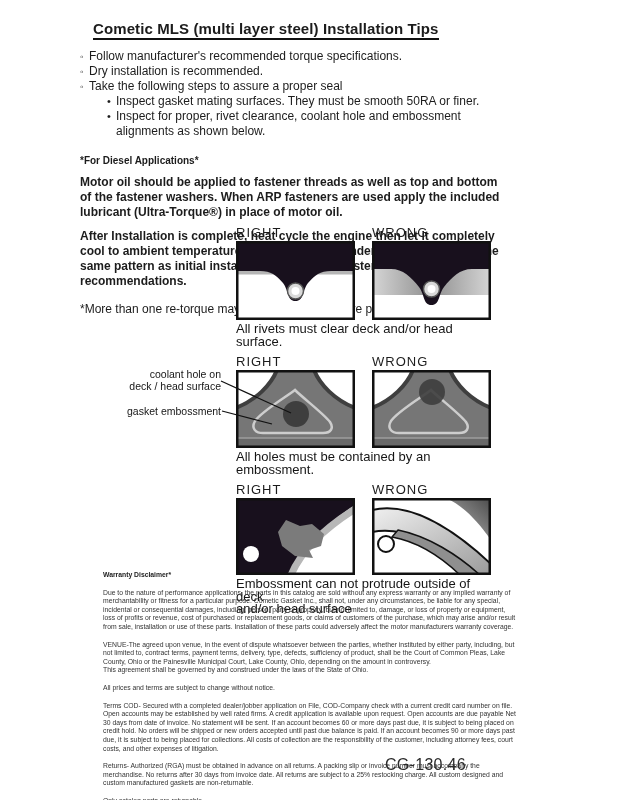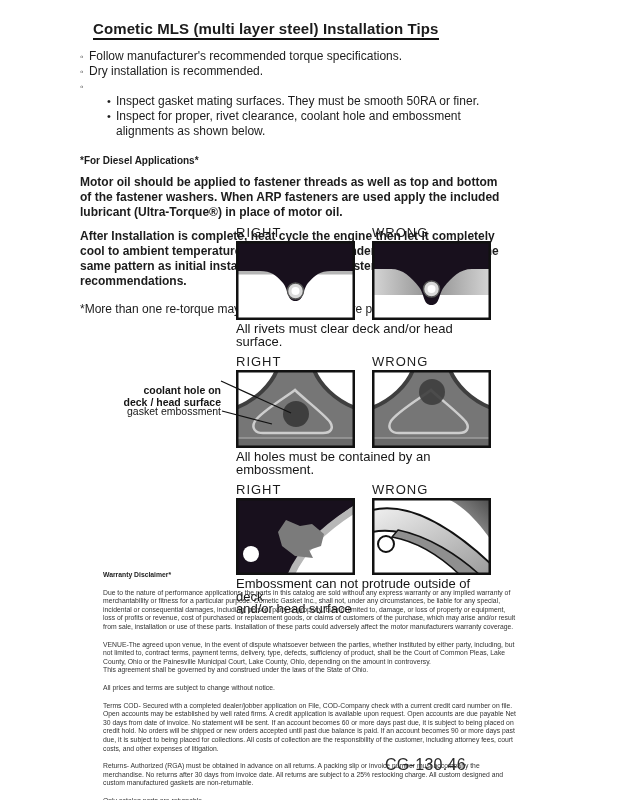--- a/index.html
+++ b/index.html
@@ -25,21 +25,21 @@
   .diagrams{position:absolute;left:236px;top:226px;width:255px;}
   .diag-row{position:relative;}
   .labels-row{display:flex;gap:17px;}
   .panel-label{width:119px;font-size:13px;letter-spacing:1px;color:#1c1c1c;line-height:14px;}
   .panels-row{display:flex;gap:17px;margin-top:1px;}
   .panel svg{display:block;}
   .caption{font-size:13px;line-height:12.5px;margin:3px 0 7px 0;color:#151515;}
   .caption.two-line{margin-bottom:17px;}
 
   .annotations{position:absolute;left:-152px;top:14px;width:145px;text-align:right;font-size:10.5px;line-height:11.5px;color:#151515;}
-  .ann-coolant{position:absolute;right:8px;top:16px;width:145px;font-weight:bold;}
+  .ann-coolant{position:absolute;right:8px;top:0;width:145px;}
   .ann-embossment{position:absolute;right:8px;top:37px;width:145px;}
   .leader-overlay{position:absolute;left:-160px;top:14px;width:300px;height:80px;pointer-events:none;}
 
   .disclaimer{position:absolute;left:103px;top:571px;width:415px;font-size:6.8px;line-height:8.6px;color:#333;}
   .disclaimer h3{margin:0 0 9px 0;font-size:6.8px;font-weight:bold;color:#222;}
   .disclaimer p{margin:0 0 9px 0;}
   .disclaimer p.tight{margin-bottom:0;}
   .footer-code{position:absolute;left:385px;top:756px;font-size:16px;color:#2b2b2b;letter-spacing:.3px;}
 </style>
 </head>
@@ -52,20 +52,21 @@
     <div class="bullet">
       <span class="glyph">◦</span>
       <span>Follow manufacturer's recommended torque specifications.</span>
     </div>
     <div class="bullet">
       <span class="glyph">◦</span>
       <span>Dry installation is recommended.</span>
     </div>
     <div class="bullet">
       <span class="glyph">◦</span>
+      <span>Take the following steps to assure a proper seal</span>
     </div>
     <div class="sub-bullet">
       <span class="glyph">•</span>
       <span>Inspect gasket mating surfaces.  They must be smooth 50RA or finer.</span>
     </div>
     <div class="sub-bullet">
       <span class="glyph">•</span>
       <span>Inspect for proper, rivet clearance, coolant hole and embossment alignments as shown below.</span>
     </div>
   </div>

